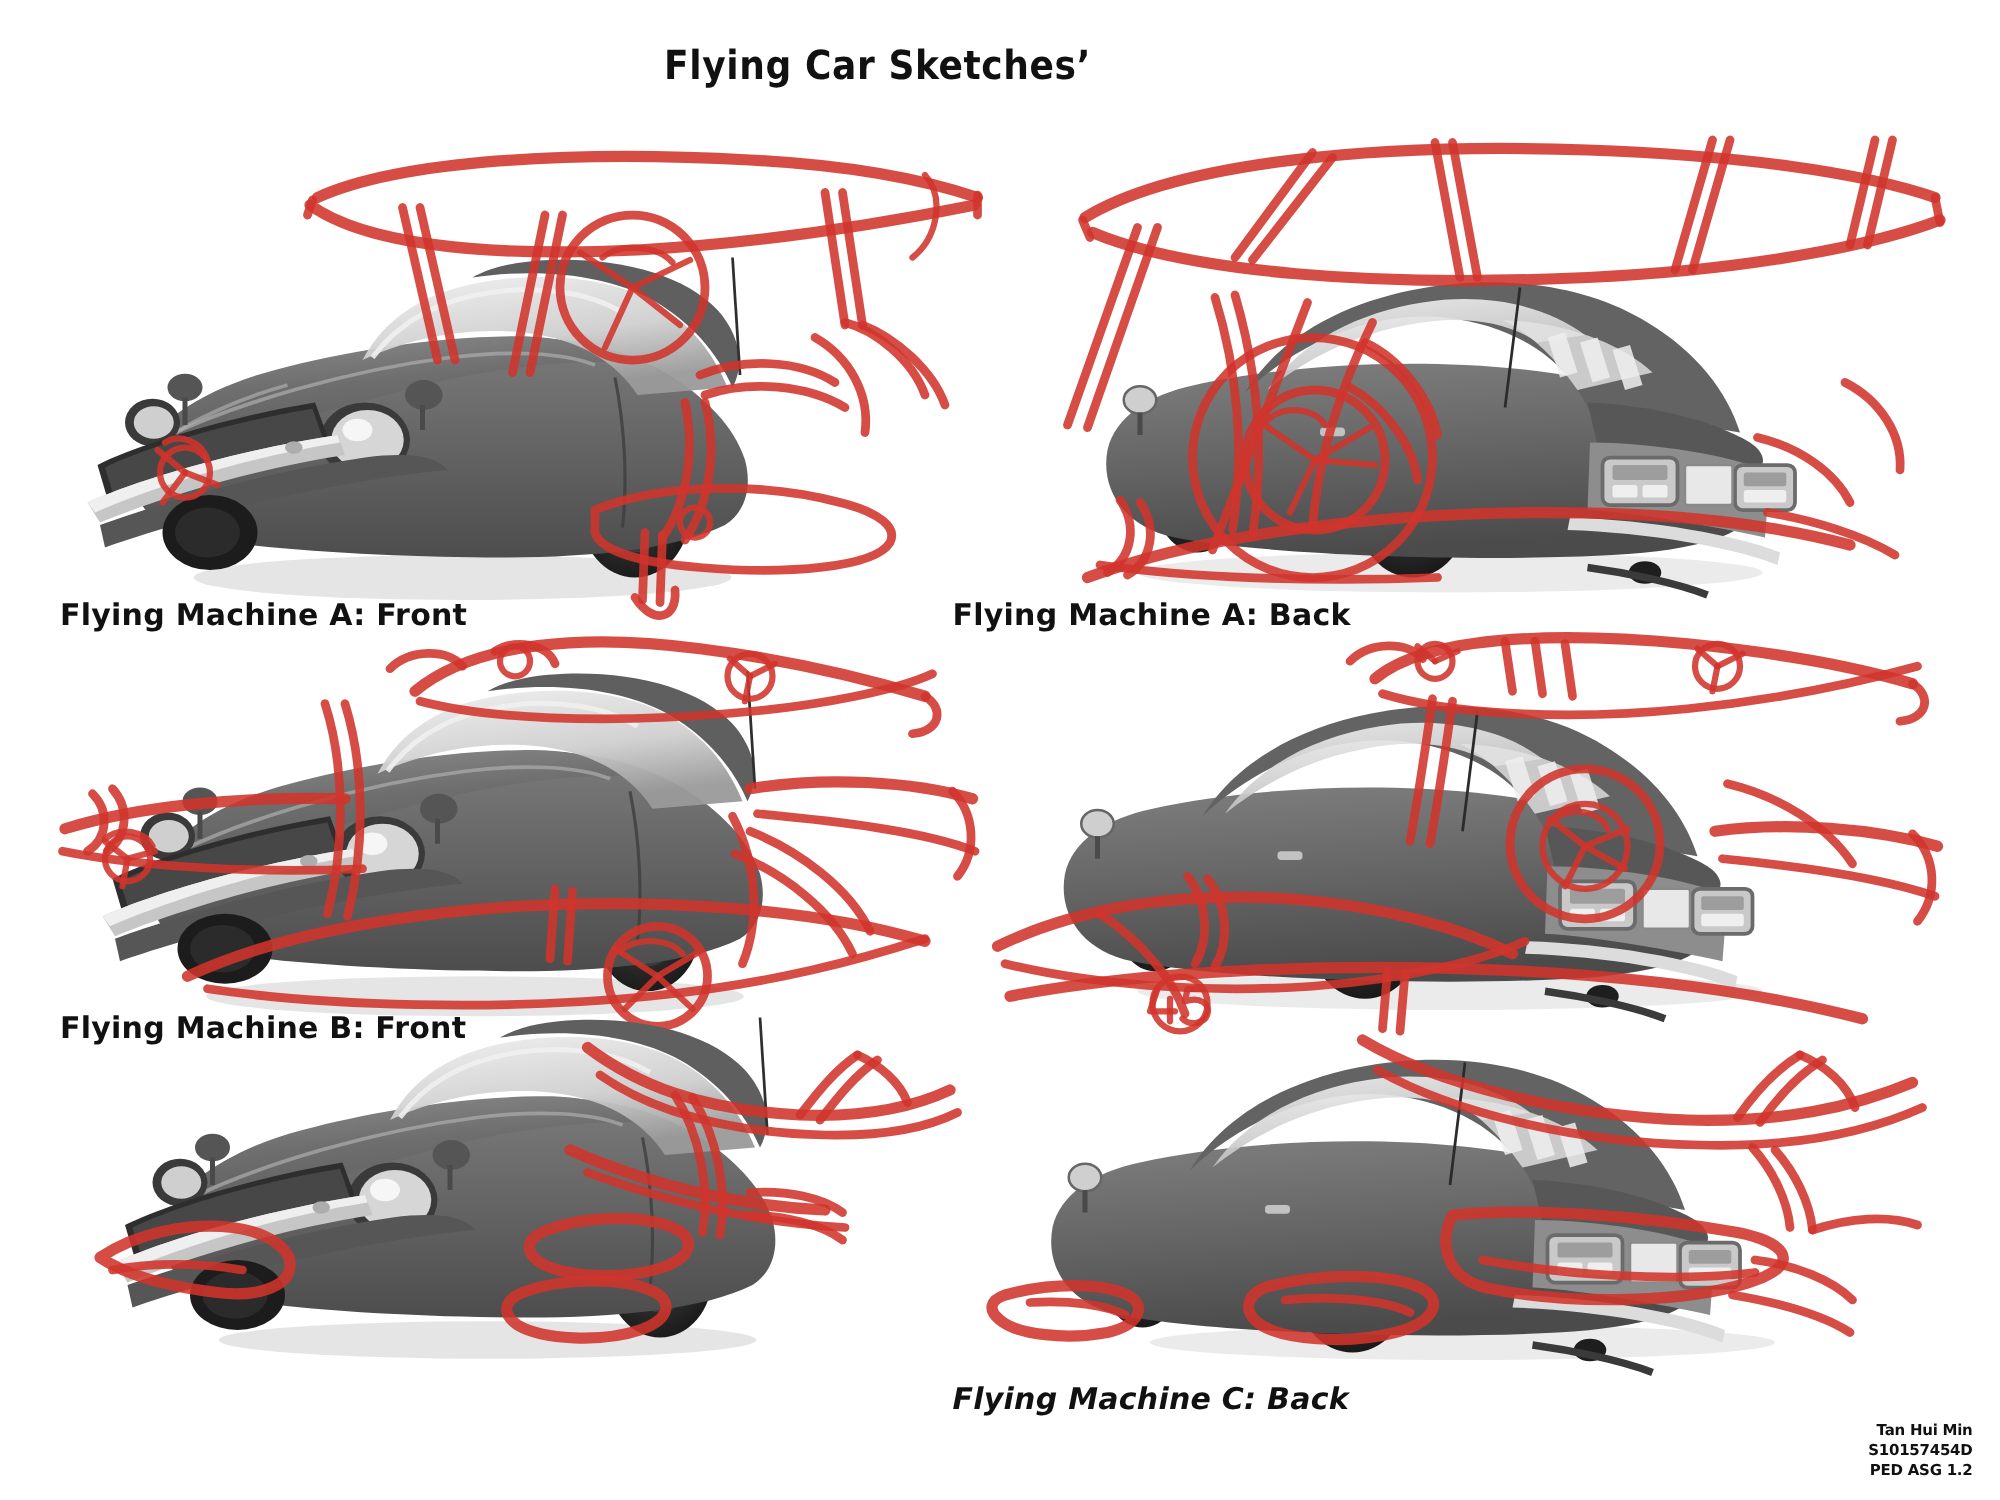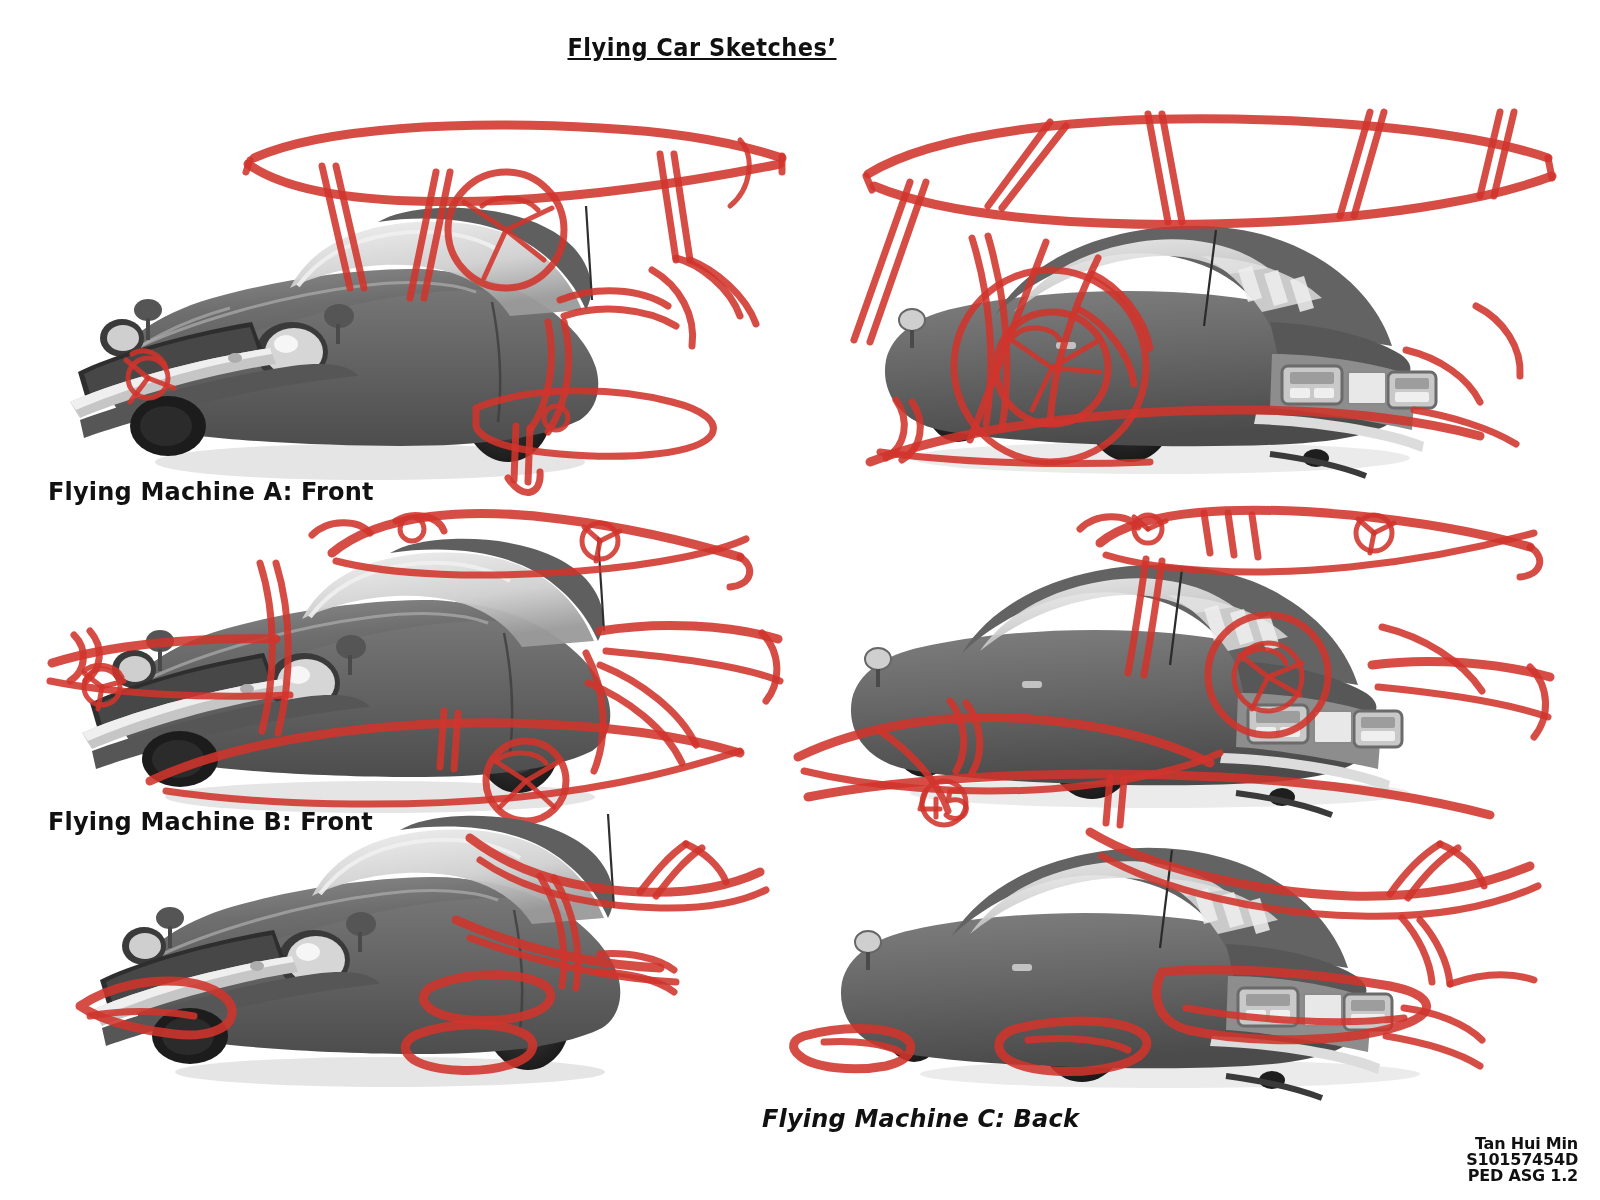--- a/index.html
+++ b/index.html
@@ -7,36 +7,35 @@
     width:1600px;height:1200px;
     background:#ffffff;
     font-family:"DejaVu Sans Mono","Liberation Mono",monospace;
     position:relative;overflow:hidden;
   }
   #sheet{position:absolute;inset:0;}
 
   .page-title{
     position:absolute;top:33px;left:0;width:1404px;text-align:center;
     font-family:"DejaVu Sans","Liberation Sans",sans-serif;
-    font-weight:700;font-size:25px;letter-spacing:.5px;color:#111;
+    font-weight:700;font-size:32px;letter-spacing:.5px;color:#111;
     font-stretch:condensed;
-    text-decoration:underline;
   }
 
   .caption{
     position:absolute;
     font-family:"DejaVu Sans","Liberation Sans",sans-serif;
     font-weight:700;font-size:24px;color:#111;letter-spacing:.2px;
     white-space:nowrap;
   }
 
   .sig{
     position:absolute;right:22px;bottom:16px;text-align:right;
     font-family:"DejaVu Sans","Liberation Sans",sans-serif;
-    font-weight:700;font-size:16px;line-height:16px;color:#111;
+    font-weight:700;font-size:12px;line-height:16px;color:#111;
     letter-spacing:-.2px;
   }
 
   .cell{position:absolute;}
   .cell svg{display:block;width:100%;height:100%;overflow:visible;}
 
   .sk{fill:none;stroke:#d0342c;stroke-opacity:.88;stroke-linecap:round;stroke-linejoin:round;}
   .sk.w1{stroke-width:7;}
   .sk.w2{stroke-width:9;}
   .sk.w3{stroke-width:5;}
@@ -280,20 +279,21 @@
         <path class="sk w2" d="M70 352 C160 318 300 300 440 300 C540 300 620 310 680 326"></path>
         <path class="sk w1" d="M80 342 C150 352 250 356 350 352"></path>
         <path class="sk w1" d="M96 290 C110 310 106 336 86 348"></path>
         <path class="sk w1" d="M112 292 C126 312 122 338 102 350"></path>
         <path class="sk w1" d="M606 240 C640 248 668 268 680 292"></path>
         <path class="sk w1" d="M614 300 C650 306 690 318 716 334"></path>
         <path class="sk w1" d="M676 196 C704 210 722 238 720 266"></path>
       </g>
     </svg>
   </div>
+  <div class="caption" style="left:762px;top:478px;">Flying Machine A: Back</div>
 
   <div class="cell" style="left:40px;top:505px;width:740px;height:320px;">
     <svg viewBox="0 0 740 320" preserveAspectRatio="none">
       <defs>
         <linearGradient id="hoodB" x1="0" y1="0" x2="0.3" y2="1">
           <stop offset="0" stop-color="#8e8e8e"></stop>
             <stop offset=".45" stop-color="#6e6e6e"></stop>
             <stop offset="1" stop-color="#5a5a5a"></stop>
         </linearGradient>
         <linearGradient id="glassB2" x1="0" y1="0" x2="0.4" y2="1">

